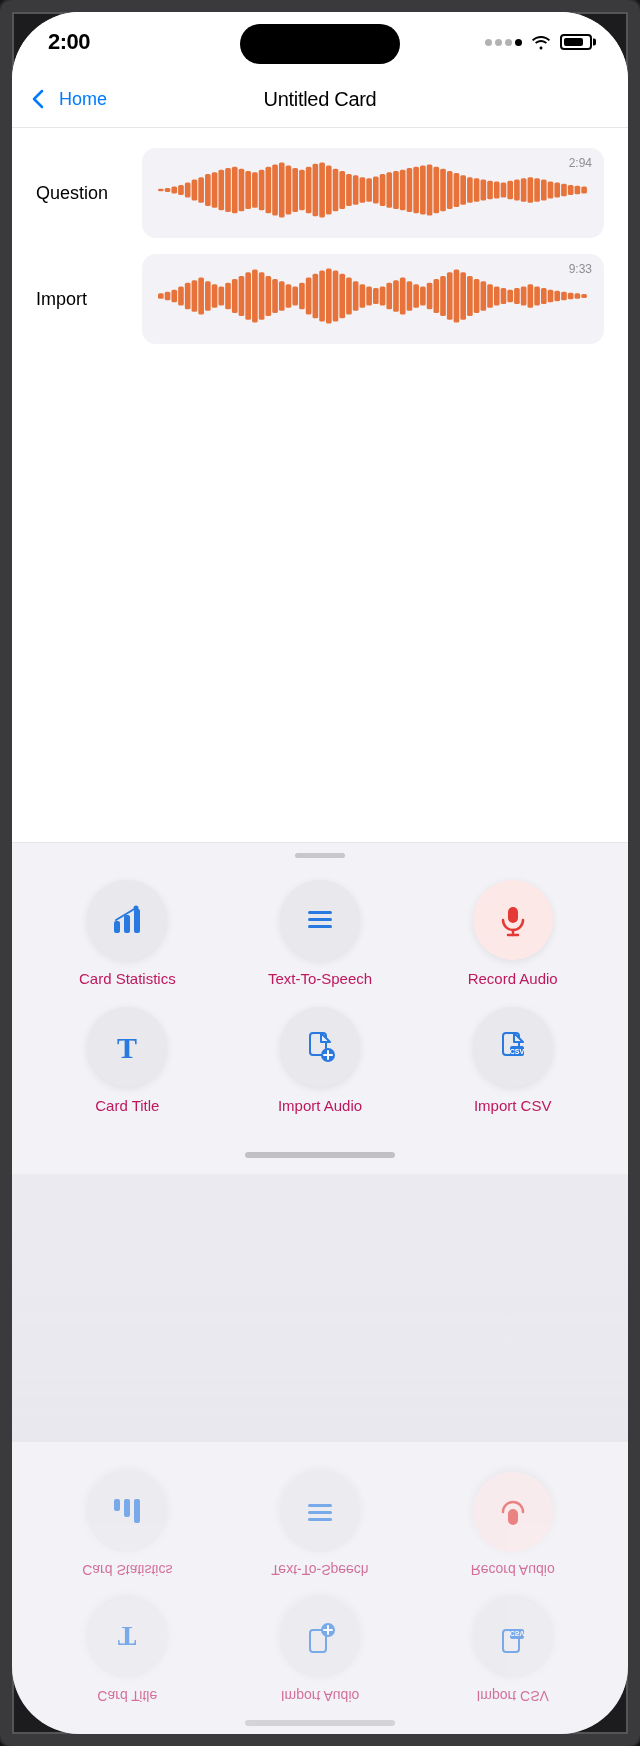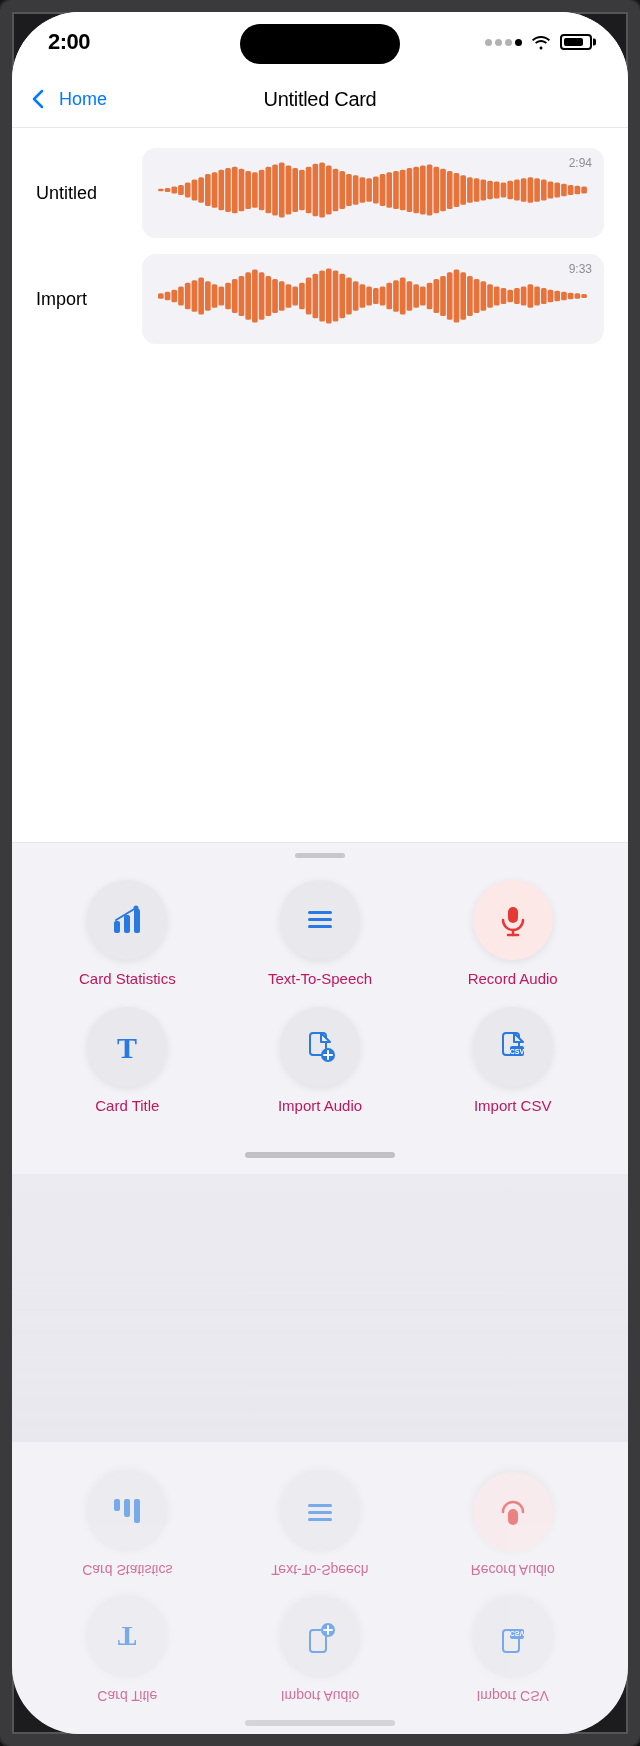--- a/index.html
+++ b/index.html
@@ -351,21 +351,21 @@
         </svg>
         <span style="color:#007aff; font-size:18px;">Home</span>
       </div>
       <span class="nav-title">Untitled Card</span>
     </div>
 
     <div class="main-content">
       <div class="audio-section">
 
         <div class="audio-row">
-          <span class="audio-label">Untitled</span>
+          <span class="audio-label">Question</span>
           <div class="waveform-container">
             <span class="duration-label">2:94</span>
             <svg class="waveform-svg" viewBox="0 0 400 60" preserveAspectRatio="none">
               <g id="q-bars">
                   <rect x="0" y="28.73076923076923" width="5.25" height="2.5384615384615388" rx="1.5" fill="#e8733a"></rect>
                   <rect x="6.25" y="27.884615384615383" width="5.25" height="4.230769230769231" rx="1.5" fill="#e8733a"></rect>
                   <rect x="12.5" y="26.615384615384613" width="5.25" height="6.76923076923077" rx="1.5" fill="#e8733a"></rect>
                   <rect x="18.75" y="24.923076923076923" width="5.25" height="10.153846153846155" rx="1.5" fill="#e8733a"></rect>
                   <rect x="25" y="22.384615384615383" width="5.25" height="15.230769230769232" rx="1.5" fill="#e8733a"></rect>
                   <rect x="31.25" y="19.423076923076923" width="5.25" height="21.153846153846153" rx="1.5" fill="#e8733a"></rect>

